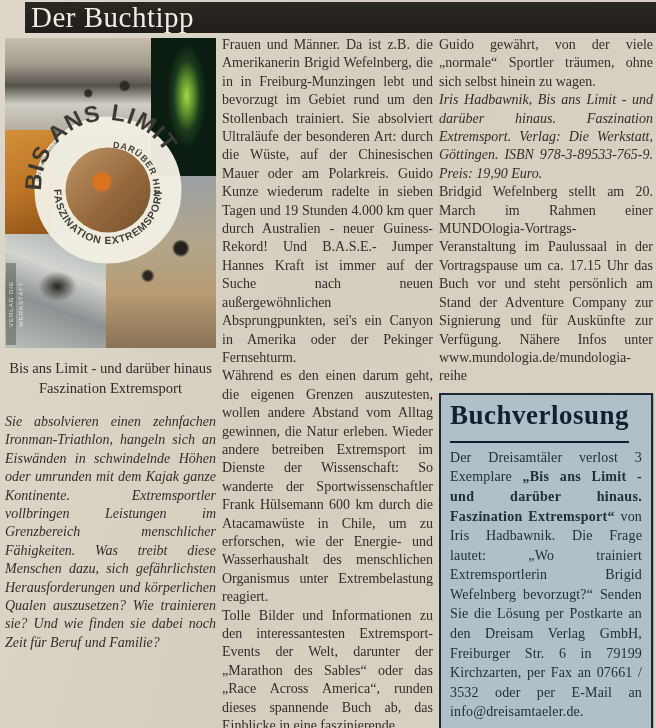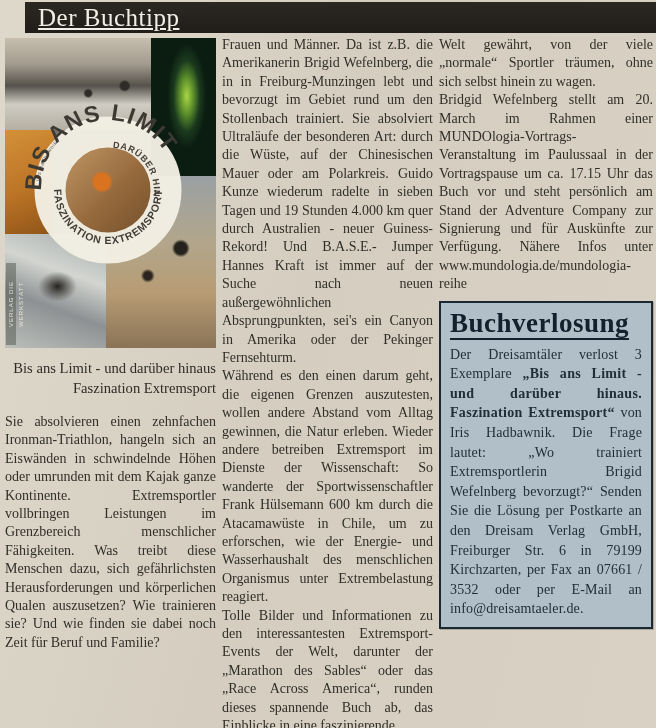--- a/index.html
+++ b/index.html
@@ -9,21 +9,21 @@
     background:linear-gradient(105deg,#ded8cb 0%,#d5cec0 45%,#d9d2c4 100%);
     font-family:"Liberation Serif","DejaVu Serif",serif;
     color:#312e28;
   }
   
   .masthead{
     position:absolute;left:25px;top:2px;right:0;height:31px;
     background:linear-gradient(180deg,#2b2721,#211d18);
     color:#f1eee6;display:flex;align-items:center;
   }
-  .masthead span{font-size:25px;letter-spacing:.5px;padding-left:13px;text-decoration:underline;}
+  .masthead span{font-size:29px;letter-spacing:.5px;padding-left:6px;}
   
   .col{position:absolute;top:36px;font-size:14px;line-height:18.4px;text-align:justify;hyphens:auto;}
   .col p{margin:0;}
   .col1{left:5px;top:38px;width:211px;}
   .col2{left:222px;width:211px;}
   .col3{left:439px;width:214px;}
   
   .cover{position:relative;width:211px;height:310px;overflow:hidden;background:#777;}
   .tile{position:absolute;}
   .t-snow{left:0;top:0;width:146px;height:92px;
@@ -48,33 +48,33 @@
     background:
       radial-gradient(circle at 44% 42%, #d9731f 0 8px, rgba(0,0,0,0) 11px),
       linear-gradient(135deg,#c79d6d 0%,#95693c 55%,#6d4c29 100%);}
   .ringsvg{position:absolute;left:0;top:0;}
   .spine{
     position:absolute;left:1px;top:225px;height:82px;width:10px;
     writing-mode:vertical-rl;transform:rotate(180deg);
     font-family:"Liberation Sans",sans-serif;font-size:6px;letter-spacing:1px;
     color:#e7e3d8;background:rgba(90,95,88,.55);text-align:center;line-height:10px;
   }
-  .caption{margin-top:11px;font-size:14.6px;line-height:19.5px;text-align:right;color:#2e2b26;}
+  .caption{margin-top:11px;font-size:14.6px;line-height:19.5px;text-align:center;color:#2e2b26;}
   .caption span{display:block;}
-  .col1 .body-start{margin-top:15px;}
+  .col1 .body-start{margin-top:15px;font-style:italic;}
   .bib{font-style:italic;}
   .subhead{font-weight:bold;}
   
   .raffle{
     margin-top:7px;border:2px solid #1b2732;background:#b1bfc8;
     padding:5px 9px 8px 9px;color:#222f3a;box-shadow:1px 1px 0 rgba(40,40,40,.25);
   }
   .raffle-title{
     display:inline-block;font-weight:bold;font-size:27px;line-height:30px;color:#13202d;
-    border-bottom:2.5px solid #13202d;padding-bottom:0;margin-bottom:5px;letter-spacing:.5px;
+    border-bottom:2.5px solid #13202d;padding-bottom:11px;margin-bottom:5px;letter-spacing:.5px;
   }
   .raffle-text{font-size:14px;line-height:19.6px;text-align:justify;letter-spacing:.15px;margin:0;}
   .raffle-text b{letter-spacing:.3px;}
 </style>
 </head>
 <body>
 
 <div class="page">
 
   <div class="masthead">
@@ -121,21 +121,22 @@
     <p class="body-start">Sie absolvieren einen zehnfachen Ironman-Triathlon, hangeln sich an Eiswänden in schwindelnde Höhen oder umrunden mit dem Kajak ganze Kontinente. Extremsportler vollbringen Leistungen im Grenzbereich menschlicher Fähigkeiten. Was treibt diese Menschen dazu, sich gefährlichsten Herausforderungen und körperlichen Qualen auszusetzen? Wie trainieren sie? Und wie finden sie dabei noch Zeit für Beruf und Familie?</p>
   </div>
 
   <div class="col col2">
     <p>Frauen und Männer. Da ist z.B. die Amerikanerin Brigid Wefelnberg, die in in Freiburg-Munzingen lebt und bevorzugt im Gebiet rund um den Stollenbach trainiert. Sie absolviert Ultraläufe der besonderen Art: durch die Wüste, auf der Chinesischen Mauer oder am Polarkreis. Guido Kunze wiederum radelte in sieben Tagen und 19 Stunden 4.000 km quer durch Australien - neuer Guiness-Rekord! Und B.A.S.E.- Jumper Hannes Kraft ist immer auf der Suche nach neuen außergewöhnlichen Absprungpunkten, sei's ein Canyon in Amerika oder der Pekinger Fernsehturm.</p>
     <p>Während es den einen darum geht, die eigenen Grenzen auszutesten, wollen andere Abstand vom Alltag gewinnen, die Natur erleben. Wieder andere betreiben Extremsport im Dienste der Wissenschaft: So wanderte der Sportwissenschaftler Frank Hülsemann 600 km durch die Atacamawüste in Chile, um zu erforschen, wie der Energie- und Wasserhaushalt des menschlichen Organismus unter Extrembelastung reagiert.</p>
     <p>Tolle Bilder und Informationen zu den interessantesten Extremsport-Events der Welt, darunter der „Marathon des Sables“ oder das „Race Across America“, runden dieses spannende Buch ab, das Einblicke in eine faszinierende</p>
   </div>
 
   <div class="col col3">
-    <p>Welt gewährt, von der viele „normale“ Sportler träumen, ohne sich selbst hinein zu wagen.</p>
+    <p>Guido gewährt, von der viele „normale“ Sportler träumen, ohne sich selbst hinein zu wagen.</p>
+    <p class="bib">Iris Hadbawnik, Bis ans Limit - und darüber hinaus. Faszination Extremsport. Verlag: Die Werkstatt, Göttingen. ISBN 978-3-89533-765-9. Preis: 19,90 Euro.</p>
     <p><span>Bridgid Wefelnberg stellt am 20. March im Rahmen einer MUNDOlogia-Vortrags-Veranstaltung im Paulussaal in der Vortragspause um ca. 17.15 Uhr das Buch vor und steht persönlich am Stand der Adventure Company zur Signierung und für Auskünfte zur Verfügung. Nähere Infos unter </span><span>www.mundologia.de/mundologia-reihe</span></p>
 
     <div class="raffle">
       <div>
         <span class="raffle-title">Buchverlosung</span>
       </div>
       <p class="raffle-text"><span>Der Dreisamtäler verlost 3 Exemplare </span><b>„Bis ans Limit - und darüber hinaus. Faszination Extremsport“</b><span> von Iris Hadbawnik. Die Frage lautet: „Wo trainiert Extremsportlerin Brigid Wefelnberg bevorzugt?“ Senden Sie die Lösung per Postkarte an den Dreisam Verlag GmbH, Freiburger Str. 6 in 79199 Kirchzarten, per Fax an 07661 / 3532 oder per E-Mail an </span><span>info@dreisamtaeler.de</span><span>.</span>
       </p>
     </div>
   </div>

